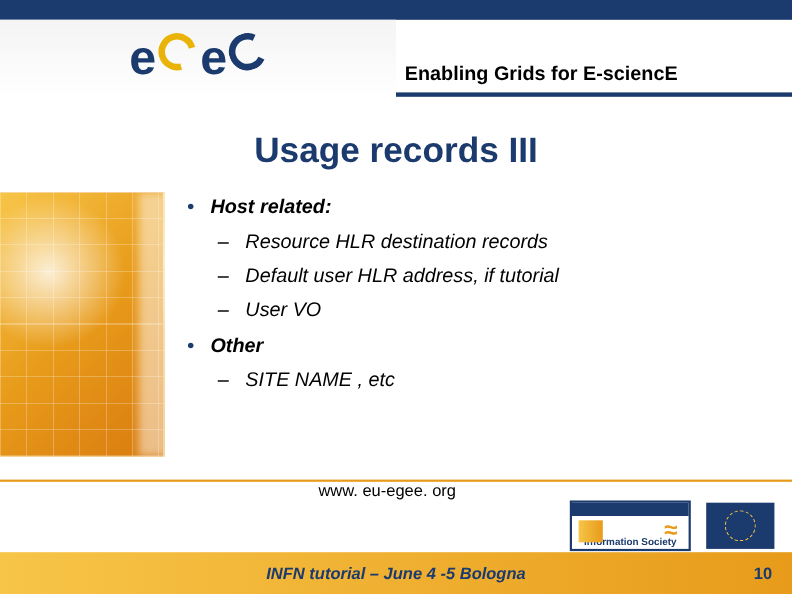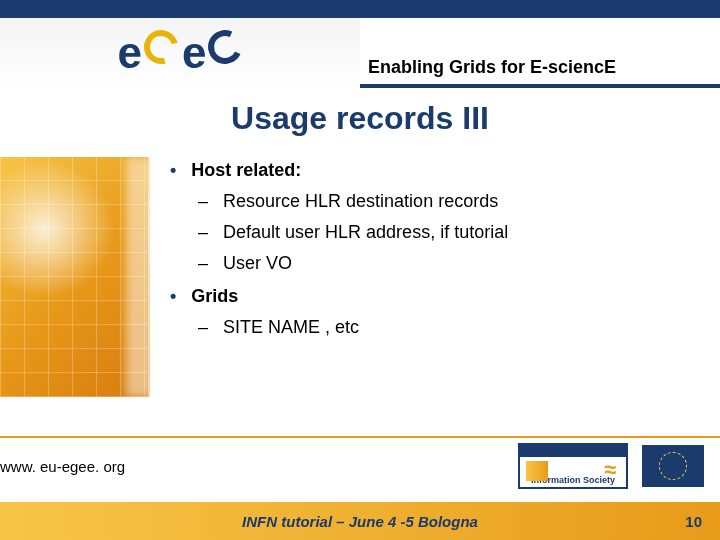--- a/index.html
+++ b/index.html
@@ -81,27 +81,28 @@
     font-size: 18px;
     font-weight: bold;
     color: #000;
     margin-top: 16px;
   }
   .title {
     text-align: center;
     font-size: 32px;
     font-weight: bold;
     color: #1b3a6d;
-    margin-top: 12px;
+    margin-top: 30px;
     margin-bottom: 20px;
   }
   .body-area {
     position: relative;
     width: 100%;
     padding-left: 170px;
+    font-style: italic;
   }
   .side-art {
     position: absolute;
     left: 0;
     top: 0;
     width: 150px;
     height: 240px;
     background:
       radial-gradient(circle at 30% 30%, rgba(255,255,255,0.8) 0, rgba(255,255,255,0) 35%),
       linear-gradient(135deg, #f7c548 0%, #e89b1a 50%, #d87a0f 100%);
@@ -140,20 +141,21 @@
   .footer-strip {
     position: absolute;
     left: 0;
     bottom: 46px;
     width: 100%;
     height: 58px;
     border-top: 2px solid #e89b1a;
     display: flex;
     align-items: center;
     padding: 0 16px 0 0;
+    flex-direction: column;
   }
   .footer-url {
     font-size: 15px;
     color: #000;
     padding-left: 0;
   }
   .footer-logos {
     margin-left: auto;
     display: flex;
     align-items: center;
@@ -251,21 +253,21 @@
       <span class="dash">–</span>
       <span>Default user  HLR address, if tutorial</span>
     </div>
     <div class="b2">
       <span class="dash">–</span>
       <span>User VO</span>
     </div>
 
     <div class="b1">
       <span class="dot">•</span>
-      <span class="lbl">Grids</span>
+      <span class="lbl">Other</span>
     </div>
     <div class="b2">
       <span class="dash">–</span>
       <span>SITE NAME , etc</span>
     </div>
   </div>
 </div>
 
 <div class="footer-strip">
   <div class="footer-url">www. eu-egee. org</div>

